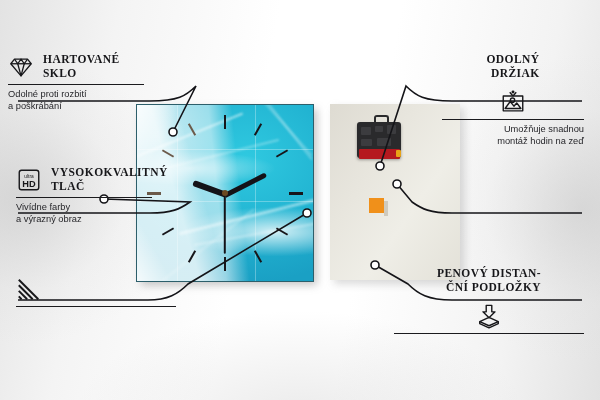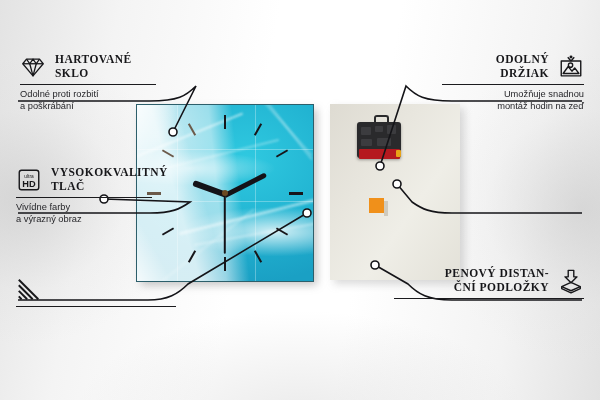--- a/index.html
+++ b/index.html
@@ -67,21 +67,21 @@
   #foam-pad-side{position:absolute;left:54px;top:97px;width:4px;height:15px;background:#cfcabd;}
 
   
   #connectors{position:absolute;left:0;top:0;width:600px;height:400px;pointer-events:none;}
 
   
   .feature{position:absolute;}
   .f-left{text-align:left;}
   .f-right{text-align:right;}
   .f-head{display:flex;align-items:center;gap:9px;}
-  .f-right .f-head{flex-direction:row;justify-content:flex-end;align-items:center;}
+  .f-right .f-head{flex-direction:column;justify-content:flex-end;align-items:center;}
   .f-icon{width:26px;height:26px;flex:0 0 26px;display:block;}
   .f-title{
     font-family:"Liberation Serif", serif;
     font-weight:bold;font-size:11.5px;line-height:13.5px;
     letter-spacing:.45px;color:#17171a;text-transform:uppercase;
     white-space:pre-line;
   }
   .f-rule{height:1px;background:#1b1b1e;margin:4px 0 4px 0;}
   .f-desc{
     font-family:Liberation Sans, sans-serif;
@@ -159,21 +159,21 @@
     <g fill="#ffffff" stroke="#141418" stroke-width="1.6">
       <circle cx="173" cy="132" r="4"></circle>
       <circle cx="104" cy="199" r="4"></circle>
       <circle cx="307" cy="213" r="4"></circle>
       <circle cx="380" cy="166" r="4"></circle>
       <circle cx="397" cy="184" r="4"></circle>
       <circle cx="375" cy="265" r="4"></circle>
     </g>
   </svg>
 
-  <div class="feature f-left" style="left:20px;top:53px;width:136px;">
+  <div class="feature f-left" style="left:8px;top:53px;width:136px;">
     <div class="f-head">
       <svg class="f-icon" viewBox="0 0 28 28">
         <g fill="none" stroke="#17171a" stroke-width="1.4" stroke-linejoin="round">
           <path d="M3 10.5 L7 5.5 H21 L25 10.5 L14 23.5 Z"></path>
           <path d="M3 10.5 H25"></path>
             <path d="M7 5.5 L10.5 10.5 L14 5.5 L17.5 10.5 L21 5.5"></path>
           <path d="M10.5 10.5 L14 23.5 L17.5 10.5"></path>
         </g>
       </svg>
       <div class="f-title">HARTOVANÉ

